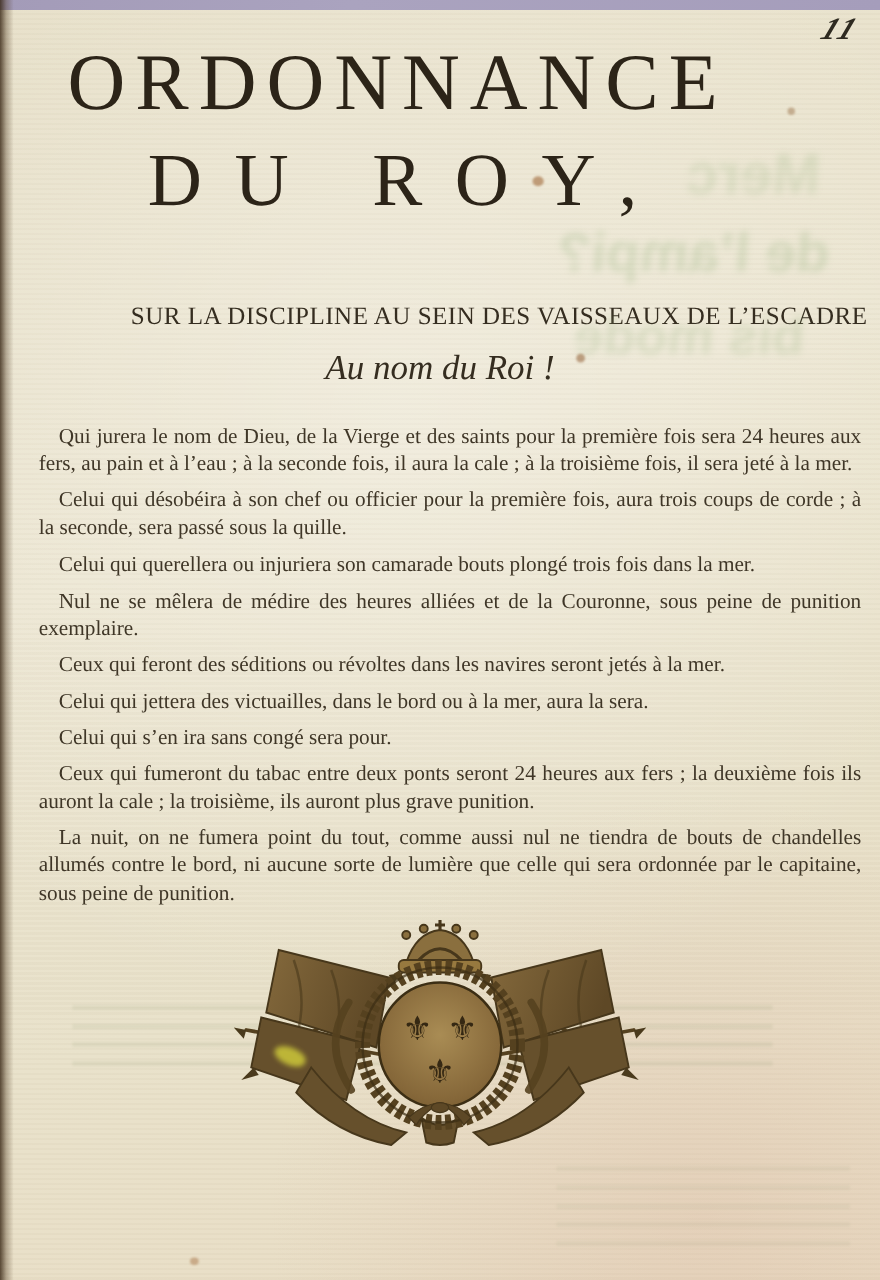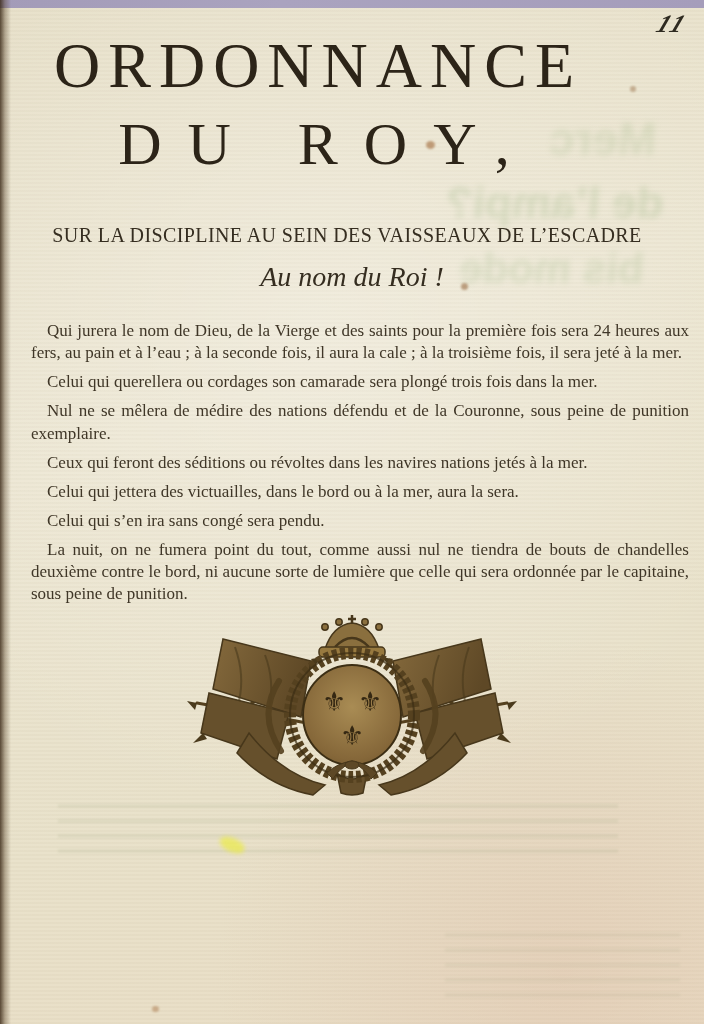--- a/index.html
+++ b/index.html
@@ -31,21 +31,21 @@
     margin:0;font-weight:normal;
     font-size:64px;letter-spacing:8px;line-height:1.05;
     color:#2c2418;white-space:nowrap;
   }
   .title-line2{
     margin:14px 0 0 0;font-weight:normal;
     font-size:60px;letter-spacing:26px;line-height:1.05;
     color:#2c2418;white-space:nowrap;text-indent:18px;
   }
   .subtitle{
-    margin:48px 10px 0 0;text-align:center;
+    margin:66px 10px 0 0;text-align:right;
     font-size:20px;letter-spacing:0.4px;color:#352d20;
     font-weight:normal;white-space:nowrap;
   }
   .dedication{
     margin:14px 0 0 0;text-align:center;
     font-size:28px;font-style:italic;color:#352d20;font-family:Liberation Serif, serif;
   }
 
   .body-text{margin:27px 15px 0 31px;text-align:justify;}
   .body-text p{
@@ -106,26 +106,28 @@
   <div class="title-block">
     <h1 class="title-line1">ORDONNANCE</h1>
     <h1 class="title-line2">DU ROY,</h1>
   </div>
 
   <h2 class="subtitle">SUR LA DISCIPLINE AU SEIN DES VAISSEAUX DE L’ESCADRE</h2>
   <div class="dedication">Au nom du Roi !</div>
 
   <div class="body-text">
     <p>Qui jurera le nom de Dieu, de la Vierge et des saints pour la première fois sera 24 heures aux fers, au pain et à l’eau ; à la seconde fois, il aura la cale ; à la troisième fois, il sera jeté à la mer.</p>
-    <p>Celui qui querellera ou cordages son camarade sera plongé trois fois dans la mer.</p>
-    <p>Nul ne se mêlera de médire des nations défendu et de la Couronne, sous peine de punition exemplaire.</p>
-    <p>Ceux qui feront des séditions ou révoltes dans les navires nations jetés à la mer.</p>
+    <p>Celui qui désobéira à son chef ou officier pour la première fois, aura trois coups de corde ; à la seconde, sera passé sous la quille.</p>
+    <p>Celui qui querellera ou injuriera son camarade bouts plongé trois fois dans la mer.</p>
+    <p>Nul ne se mêlera de médire des heures alliées et de la Couronne, sous peine de punition exemplaire.</p>
+    <p>Ceux qui feront des séditions ou révoltes dans les navires seront jetés à la mer.</p>
     <p>Celui qui jettera des victuailles, dans le bord ou à la mer, aura la sera.</p>
-    <p>Celui qui s’en ira sans congé sera pendu.</p>
-    <p>La nuit, on ne fumera point du tout, comme aussi nul ne tiendra de bouts de chandelles deuxième contre le bord, ni aucune sorte de lumière que celle qui sera ordonnée par le capitaine, sous peine de punition.</p>
+    <p>Celui qui s’en ira sans congé sera pour.</p>
+    <p>Ceux qui fumeront du tabac entre deux ponts seront 24 heures aux fers ; la deuxième fois ils auront la cale ; la troisième, ils auront plus grave punition.</p>
+    <p>La nuit, on ne fumera point du tout, comme aussi nul ne tiendra de bouts de chandelles allumés contre le bord, ni aucune sorte de lumière que celle qui sera ordonnée par le capitaine, sous peine de punition.</p>
   </div>
 
   <div class="emblem-wrap">
     <svg width="330" height="182" viewBox="0 0 330 182">
       <defs>
         <radialGradient id="med" cx="0.5" cy="0.42" r="0.75">
           <stop offset="0" stop-color="#a98c54"></stop>
           <stop offset="0.7" stop-color="#856739"></stop>
           <stop offset="1" stop-color="#6b5129"></stop>
         </radialGradient>

